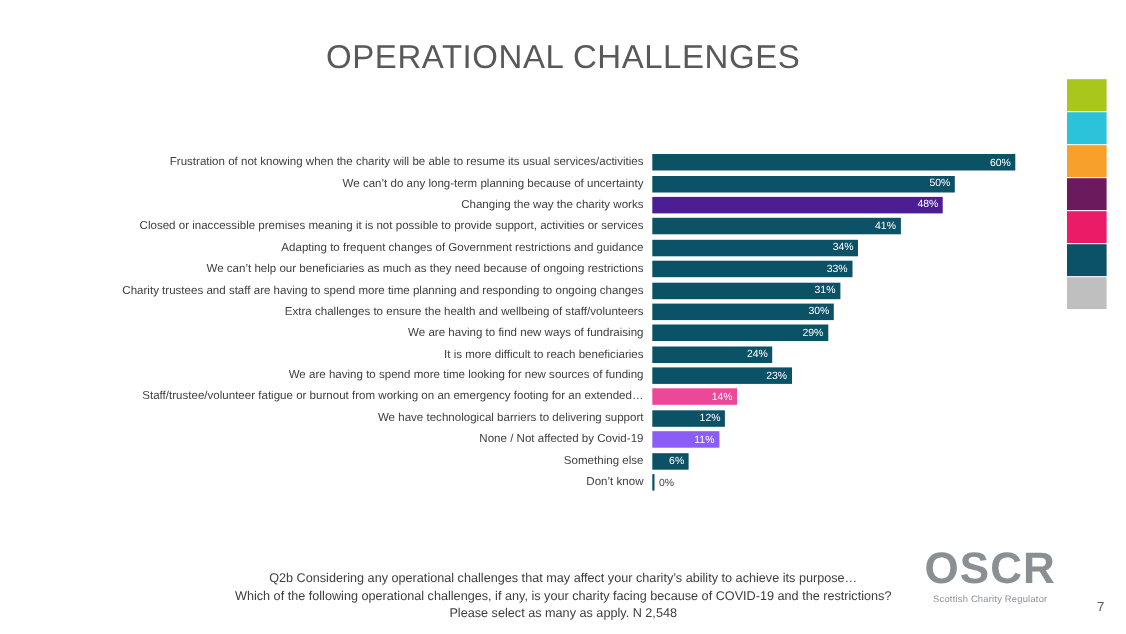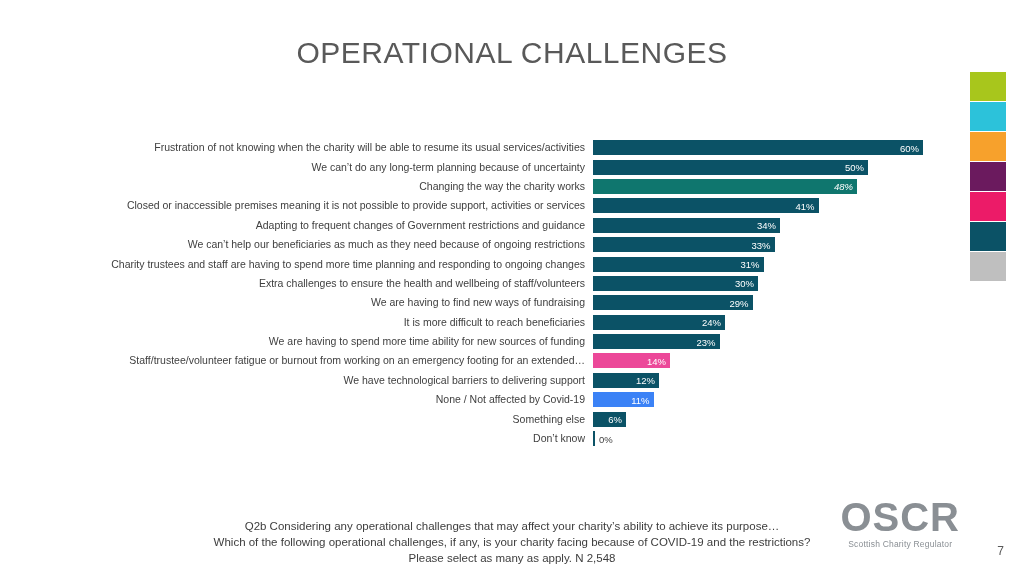--- a/index.html
+++ b/index.html
@@ -172,21 +172,21 @@
         <div class="row-label">We can’t do any long-term planning because of uncertainty</div>
         <div class="bar-wrap">
           <div class="bar" style="width: 275px; background: rgb(11, 82, 102);">
             <span class="bar-value">50%</span>
           </div>
         </div>
       </div>
       <div class="row">
         <div class="row-label">Changing the way the charity works</div>
         <div class="bar-wrap">
-          <div class="bar" style="width: 264px; background: #0f766e; font-style: italic;">
+          <div class="bar" style="width: 264px; background: #4c1d95;">
             <span class="bar-value">48%</span>
           </div>
         </div>
       </div>
       <div class="row">
         <div class="row-label">Closed or inaccessible premises meaning it is not possible to provide support, activities or services</div>
         <div class="bar-wrap">
           <div class="bar" style="width: 225.5px; background: rgb(11, 82, 102);">
             <span class="bar-value">41%</span>
           </div>
@@ -228,27 +228,27 @@
         <div class="row-label">We are having to find new ways of fundraising</div>
         <div class="bar-wrap">
           <div class="bar" style="width: 159.5px; background: rgb(11, 82, 102);">
             <span class="bar-value">29%</span>
           </div>
         </div>
       </div>
       <div class="row">
         <div class="row-label">It is more difficult to reach beneficiaries</div>
         <div class="bar-wrap">
-          <div class="bar" style="width: 132px; background: rgb(11, 82, 102);">
+          <div class="bar" style="width: 109px; background: rgb(11, 82, 102);">
             <span class="bar-value">24%</span>
           </div>
         </div>
       </div>
       <div class="row">
-        <div class="row-label">We are having to spend more time ability for new sources of funding</div>
+        <div class="row-label">We are having to spend more time looking for new sources of funding</div>
         <div class="bar-wrap">
           <div class="bar" style="width: 126.5px; background: rgb(11, 82, 102);">
             <span class="bar-value">23%</span>
           </div>
         </div>
       </div>
       <div class="row">
         <div class="row-label">Staff/trustee/volunteer fatigue or burnout from working on an emergency footing for an extended…</div>
         <div class="bar-wrap">
           <div class="bar" style="width: 77px; background: #ec4899;">
@@ -260,21 +260,21 @@
         <div class="row-label">We have technological barriers to delivering support</div>
         <div class="bar-wrap">
           <div class="bar" style="width: 66px; background: rgb(11, 82, 102);">
             <span class="bar-value">12%</span>
           </div>
         </div>
       </div>
       <div class="row">
         <div class="row-label">None / Not affected by Covid-19</div>
         <div class="bar-wrap">
-          <div class="bar" style="width: 60.5px; background: #3b82f6;">
+          <div class="bar" style="width: 60.5px; background: #8b5cf6;">
             <span class="bar-value">11%</span>
           </div>
         </div>
       </div>
       <div class="row">
         <div class="row-label">Something else</div>
         <div class="bar-wrap">
           <div class="bar" style="width: 33px; background: rgb(11, 82, 102);">
             <span class="bar-value">6%</span>
           </div>

